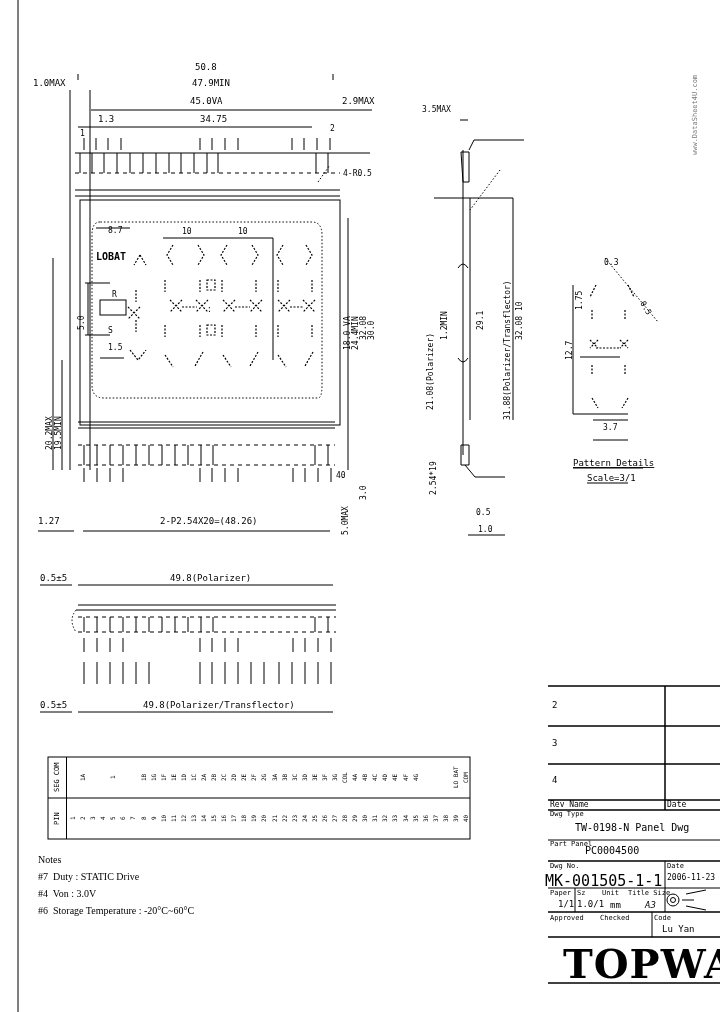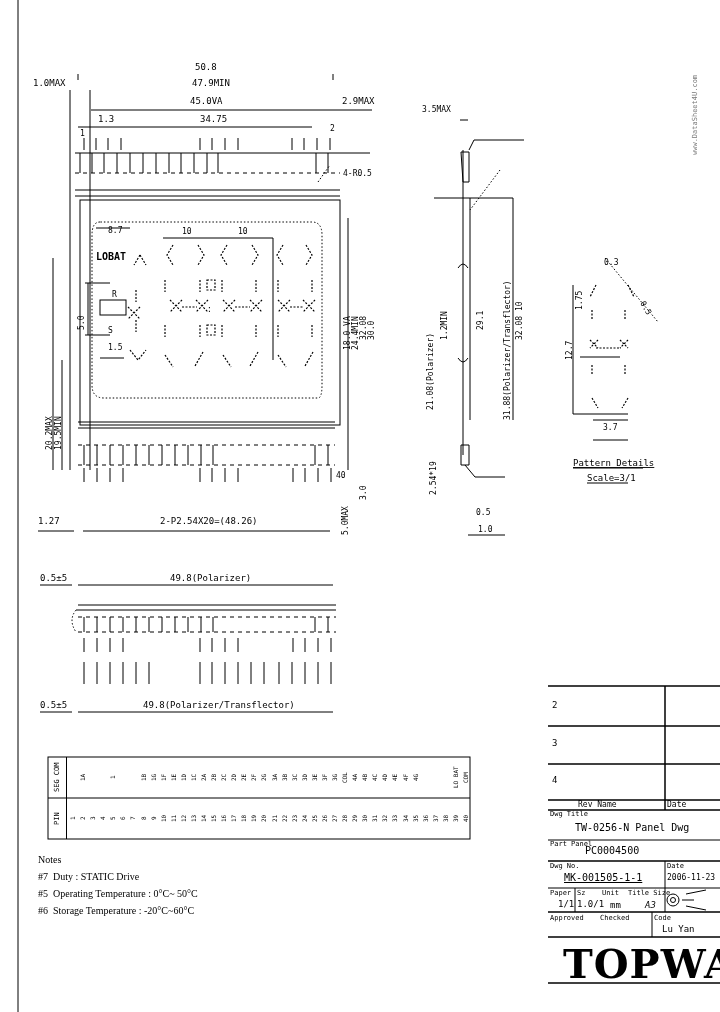--- a/index.html
+++ b/index.html
@@ -382,43 +382,43 @@
       <div style="width: 10.1px; display: flex; flex-direction: column;">
         <div style="height: 41px; display: flex; align-items: center; justify-content: center; writing-mode: vertical-rl; transform: rotate(180deg); font-size: 6px; overflow: hidden;">COM</div>
         <div style="height: 41px; display: flex; align-items: center; justify-content: center; writing-mode: vertical-rl; transform: rotate(180deg); font-size: 6px;">40</div>
       </div>
     </div>
 
 
 <div class="tb" style="left:552px; top:700px;">2</div>
 <div class="tb" style="left:552px; top:738px;">3</div>
 <div class="tb" style="left:552px; top:775px;">4</div>
-<div class="tb" style="left:550px; top:800px; font-size:8px;margin-left:28px;">Rev Name</div>
+<div class="tb" style="left:550px; top:800px; font-size:8px;">Rev Name</div>
 <div class="tb" style="left:667px; top:800px; font-size:8px;">Date</div>
-<div class="tb" style="left:550px; top:810px; font-size:7px;">Dwg Title</div>
-<div class="tb" style="left:575px; top:822px; font-size:10px;">TW-0256-N Panel Dwg</div>
+<div class="tb" style="left:550px; top:810px; font-size:7px;">Dwg Type</div>
+<div class="tb" style="left:575px; top:822px; font-size:10px;">TW-0198-N Panel Dwg</div>
 <div class="tb" style="left:550px; top:840px; font-size:7px;">Part Panel</div>
 <div class="tb" style="left:585px; top:845px; font-size:10px;">PC0004500</div>
 <div class="tb" style="left:550px; top:862px; font-size:7px;">Dwg No.</div>
-<div class="tb" style="left:564px; top:872px; font-size:10px;text-decoration:underline;">MK-001505-1-1</div>
+<div class="tb" style="left:545px; top:872px; font-size:15px;">MK-001505-1-1</div>
 <div class="tb" style="left:667px; top:862px; font-size:7px;">Date</div>
 <div class="tb" style="left:667px; top:873px; font-size:8px;">2006-11-23</div>
 <div class="tb" style="left:550px; top:889px; font-size:7px;">Paper</div>
 <div class="tb" style="left:558px; top:899px; font-size:9px;">1/1</div>
 <div class="tb" style="left:577px; top:889px; font-size:7px;">Sz</div>
 <div class="tb" style="left:577px; top:899px; font-size:9px;">1.0/1</div>
 <div class="tb" style="left:602px; top:889px; font-size:7px;">Unit</div>
 <div class="tb" style="left:610px; top:900px; font-size:9px;">mm</div>
 <div class="tb" style="left:628px; top:889px; font-size:7px;">Title Size</div>
 <div class="tb" style="left:645px; top:900px; font-size:9px;font-style:italic;">A3</div>
 <div class="tb" style="left:550px; top:914px; font-size:7px;">Approved</div>
 <div class="tb" style="left:600px; top:914px; font-size:7px;">Checked</div>
 <div class="tb" style="left:654px; top:914px; font-size:7px;">Code</div>
 <div class="tb" style="left:662px; top:924px; font-size:9px;">Lu Yan</div>
 
 
 <div class="notes">
   <div>Notes</div>
   <div>#7  Duty : STATIC Drive</div>
-  <div>#5  Operating Temperature : 0°C~ 50°C</div>
+  <div>#4  Von : 3.0V</div>
   <div>#6  Storage Temperature : -20°C~60°C</div>
 </div>
 </div>
 
 </body></html>

